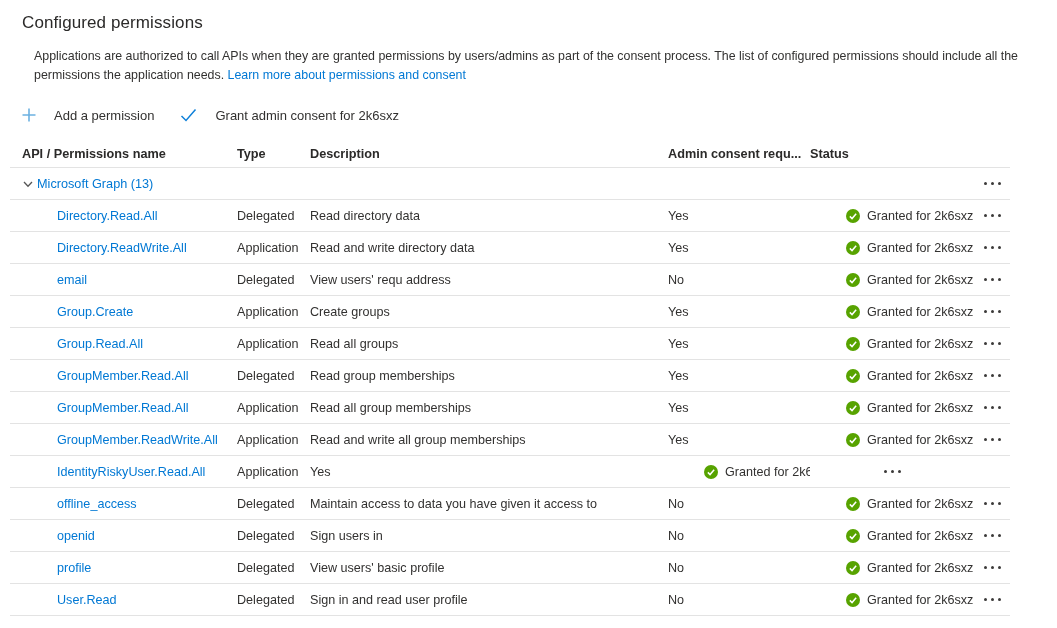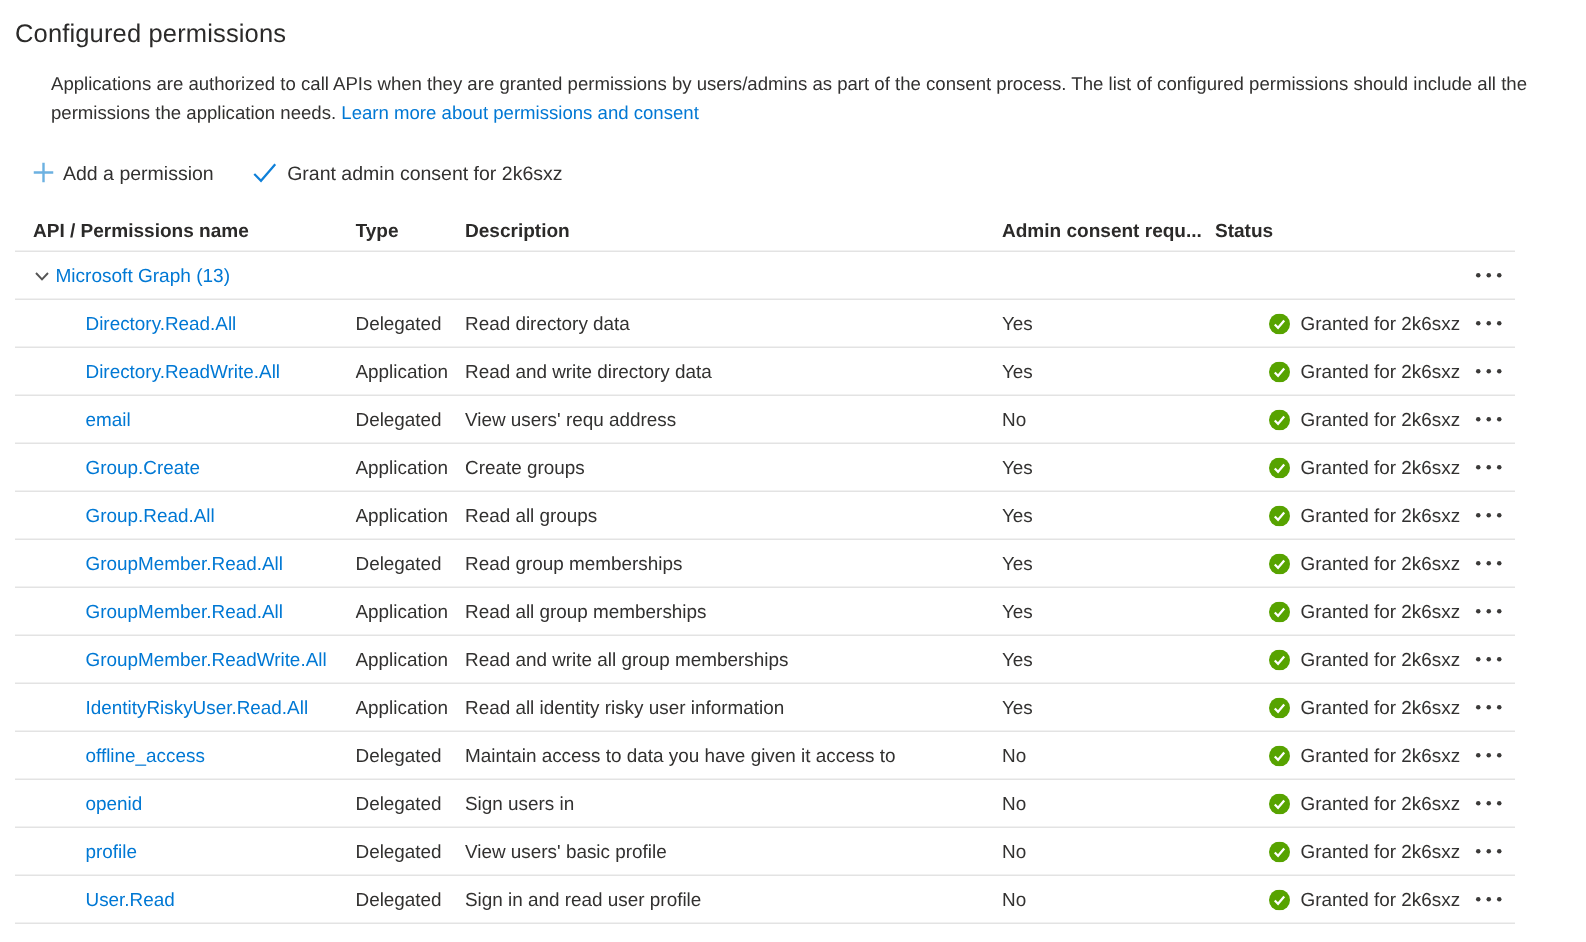--- a/index.html
+++ b/index.html
@@ -5,30 +5,30 @@
   :root{
     --link:#0078d4; --green:#57a300; --line:#e3e3e3; --text:#323130;
     --accent:#0078d4; --plus:#6cb1e1; --checkblue:#0f80d9; --icongray:#605e5c;
   }
   *{box-sizing:border-box;margin:0;padding:0;}
   html,body{width:1057px;height:628px;background:#fff;overflow:hidden;}
   body{font-family:"Liberation Sans", sans-serif;color:var(--text);}
   .page{padding-left:10px;padding-top:12px;}
 
   h1[data-name="page-title"]{
-    font-size:17px;font-weight:400;color:#2b2a29;margin:0 0 0 0;line-height:22px;letter-spacing:.1px;
+    font-size:17px;font-weight:400;color:#2b2a29;margin:0 0 0 12px;line-height:22px;letter-spacing:.1px;
   }
   .desc{
     margin:13px 0 0 24px;max-width:995px;font-size:12.4px;line-height:19px;color:var(--text);
   }
   .desc a{color:var(--link);text-decoration:none;cursor:pointer;}
 
   .toolbar{margin:17px 0 0 12px;display:flex;align-items:center;height:26px;gap:26px;}
   .cmd{
-    display:flex;align-items:center;gap:6px;background:transparent;border:none;cursor:pointer;
+    display:flex;align-items:center;gap:18px;background:transparent;border:none;cursor:pointer;
     font-family:inherit;font-size:13px;color:var(--text);padding:0;justify-content:flex-end;
   }
   .cmd .icon{display:inline-flex;align-items:center;}
 
   .table{margin-top:12px;width:1000px;}
   .grid{
     display:grid;grid-template-columns:227px 73px 358px 142px 165px 35px;align-items:center;
   }
   .thead{height:28px;border-bottom:1px solid var(--line);}
   .th{font-size:12.7px;font-weight:700;color:#2b2a29;white-space:nowrap;overflow:hidden;}
@@ -305,21 +305,20 @@
               <i></i>
               <i></i>
             </button>
     </div>
   </div>
         <div class="grid trow" data-name="table-row">
     <div class="cell name" data-name="permission-name-cell">
       <a data-name="permission-link">IdentityRiskyUser.Read.All</a>
     </div>
     <div class="cell" data-name="permission-type-cell">Application</div>
-    <div class="cell" data-name="permission-description-cell">Read all identity risky user information</div>
     <div class="cell" data-name="admin-consent-cell">Yes</div>
     <div class="cell status" data-name="status-cell">
       <span data-name="granted-check-icon">
         <svg width="14" height="14" viewBox="0 0 16 16">
                 <circle cx="8" cy="8" r="8" fill="var(--green)"></circle>
                 <path d="M4.4 8.4 L6.9 10.9 L11.6 5.4" stroke="#fff" stroke-width="1.7" fill="none"></path>
               </svg>
       </span>
       <span data-name="status-label">Granted for 2k6sxz</span>
     </div>

